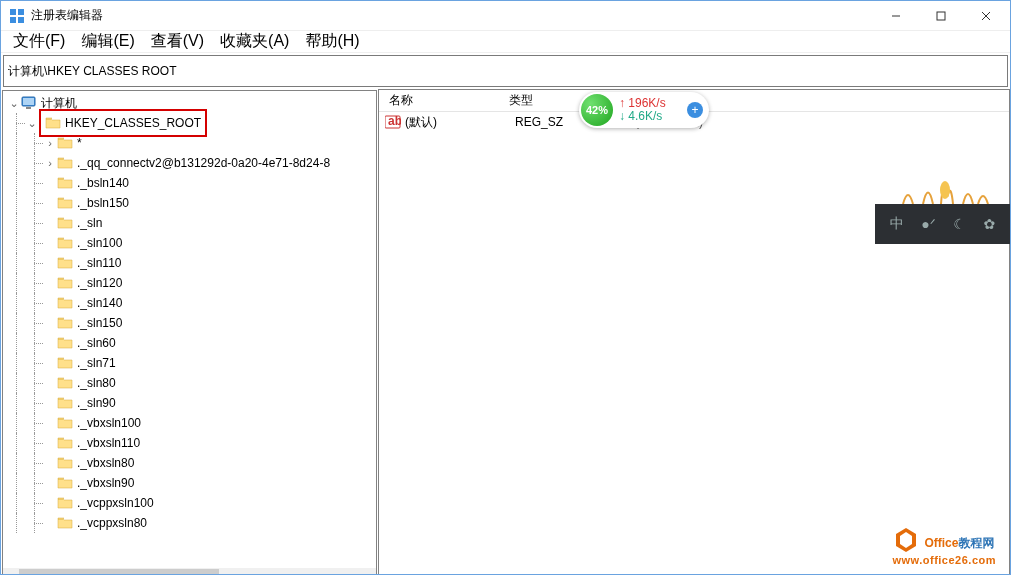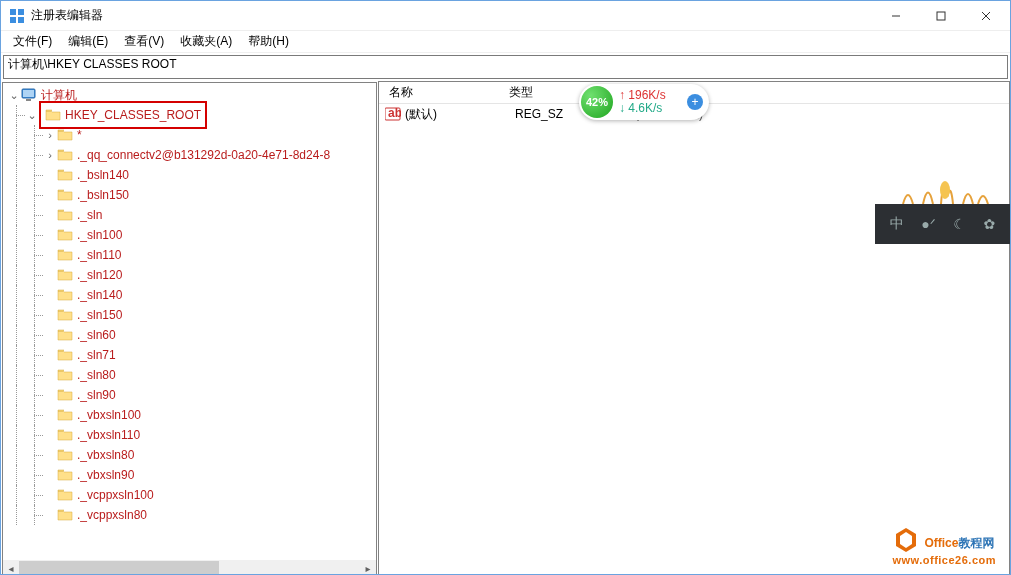--- a/index.html
+++ b/index.html
@@ -8,42 +8,42 @@
 
 .titlebar { height: 30px; background: #fff; display: flex; align-items: center; padding: 0 2px; border-bottom: 1px solid #eee; }
 .titlebar .app-icon { width: 16px; height: 16px; margin: 0 6px; }
 .titlebar .app-icon svg { width: 16px; height: 16px; }
 .titlebar .title { flex: 1; color: #000; font-size: 12px; }
 .winbtn { width: 45px; height: 28px; display: flex; align-items: center; justify-content: center; color: #444; }
 .winbtn svg { width: 10px; height: 10px; }
 
 
 .menubar { height: 22px; display: flex; align-items: center; padding: 0 4px; border-bottom: 1px solid #f0f0f0; }
-.menubar span { padding: 2px 8px; font-size: 12px; color: #000; }
-
-
-.addrbar { height: 24px; border: 1px solid #7a7a7a; margin: 2px; display: flex; padding: 0 4px; font-size: 12px; background: #fff; }
+.menubar span { padding: 2px 8px; font-size: 16px; color: #000; }
+
+
+.addrbar { height: 32px; border: 1px solid #7a7a7a; margin: 2px; display: flex; align-items: center; padding: 0 4px; font-size: 12px; background: #fff; }
 
 
 .main { display: flex; height: calc(100% - 30px - 22px - 24px); }
 .treepane { width: 375px; border: 1px solid #828282; margin: 1px; position: relative; overflow: hidden; background: #fff; }
 .treewrap { overflow: auto; height: calc(100% - 16px); }
 .tree { padding: 2px 0 2px 0; white-space: nowrap; }
 .hscroll { position: absolute; bottom: 0; left: 0; right: 0; height: 16px; background: #f0f0f0; display: flex; align-items: center; }
 .hscroll .arrow { width: 16px; height: 16px; background: #f0f0f0; display: flex; align-items: center; justify-content: center; color: #606060; font-size: 10px; }
 .hscroll .track { flex: 1; height: 16px; background: #f0f0f0; position: relative; }
 .hscroll .thumb { position: absolute; left: 0; width: 200px; height: 14px; top: 1px; background: #cdcdcd; border-radius: 0; }
 
 .node { display: flex; align-items: center; height: 20px; padding-left: 4px; }
 .exp { width: 14px; display: inline-flex; justify-content: center; color: #666; font-size: 11px; cursor: default; }
 .fold { width: 16px; height: 14px; margin-right: 4px; display: inline-flex; align-items: center; }
 .fold svg { width: 16px; height: 14px; }
 .pc { width: 16px; height: 14px; margin-right: 4px; display: inline-flex; }
 .pc svg { width: 16px; height: 14px; }
-.lbl { color: #b91c1c; }
+.lbl { color: #000000; }
 .node .guides { display: inline-flex; }
 .guide { width: 18px; height: 20px; display: inline-block; position: relative; }
 .guide::before { content: ""; position: absolute; left: 9px; top: 0; bottom: 0; border-left: 1px dotted #999; }
 .guide.h::after { content: ""; position: absolute; left: 9px; top: 10px; width: 9px; border-top: 1px dotted #999; }
 
 .sel { border: 2px solid #d40000; padding: 12px 4px; display: inline-flex; align-items: center; height: 18px; }
 
 .listpane { flex: 1; border: 1px solid #828282; margin: 0; background: #fff; position: relative; }
 .colhdr { height: 22px; display: flex; align-items: center; border-bottom: 1px solid #e5e5e5; }
 .colhdr .col { padding: 0 10px; font-size: 12px; color: #000; }

